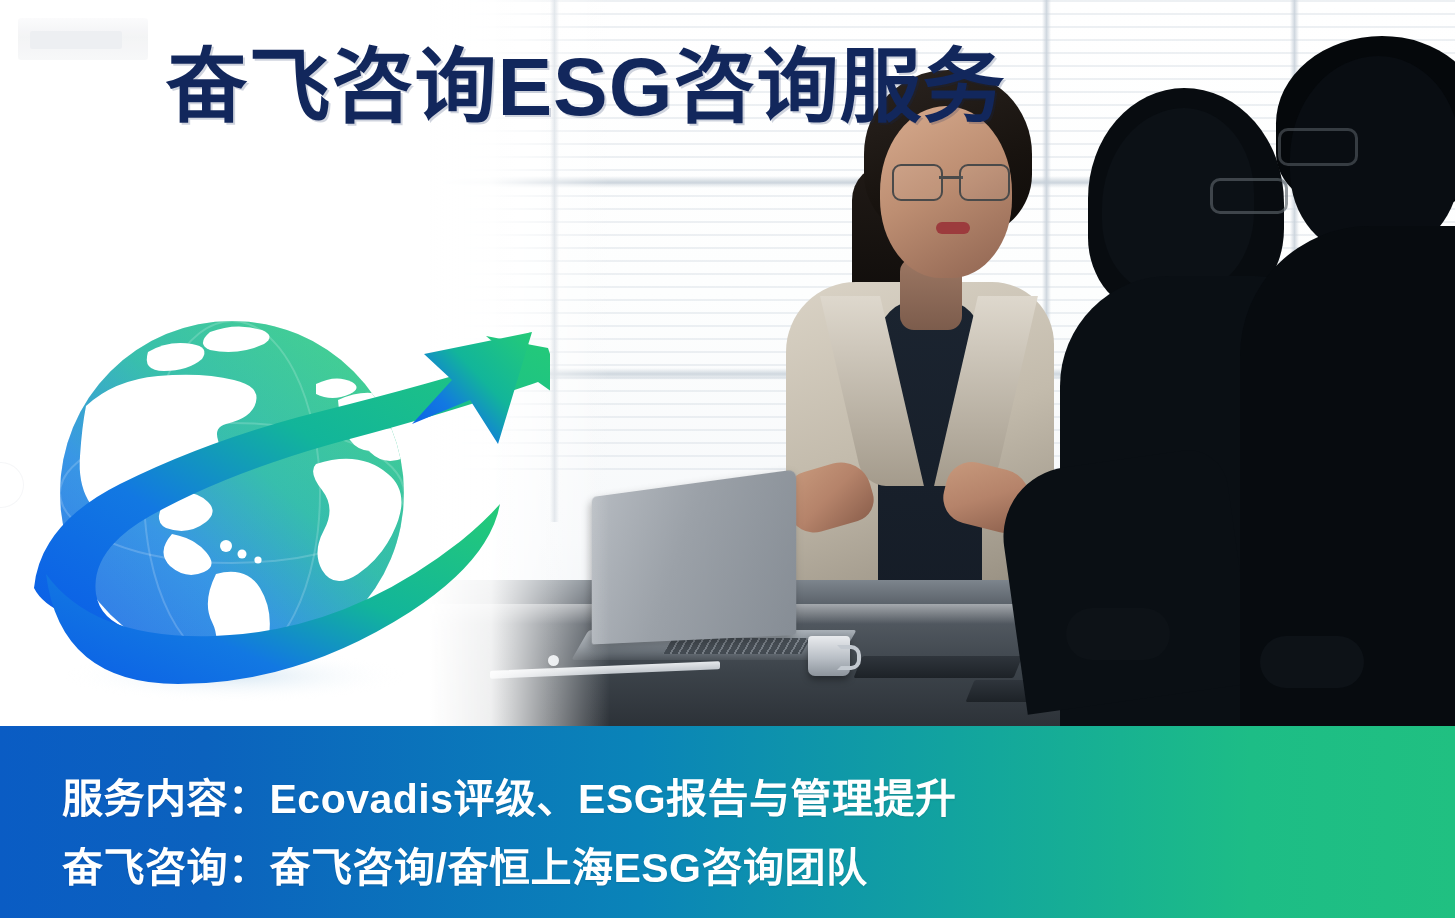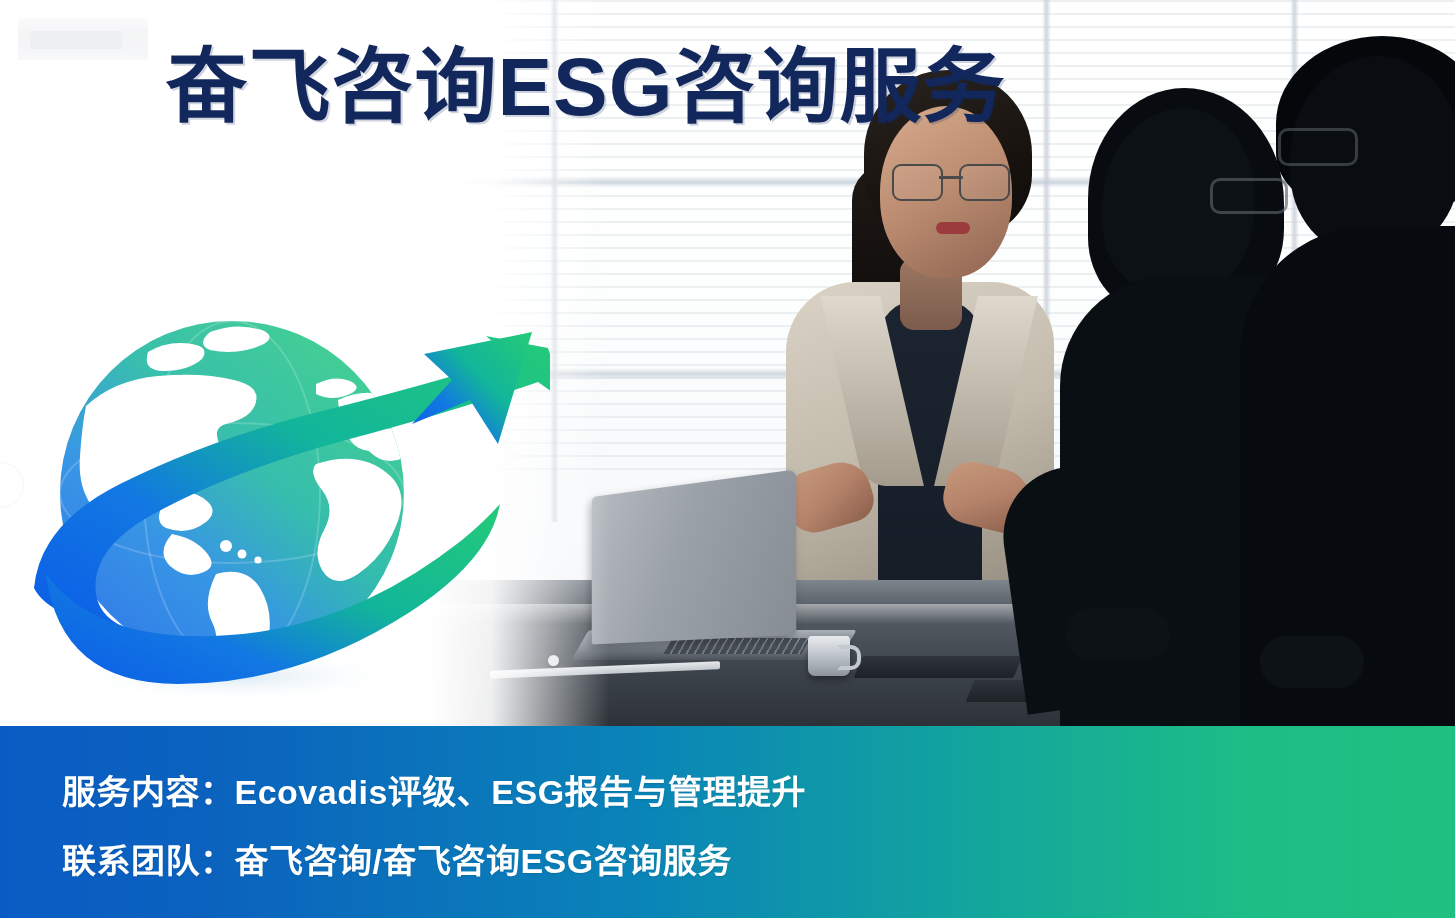--- a/index.html
+++ b/index.html
@@ -389,21 +389,21 @@
     width: 1455px;
     height: 192px;
     background: linear-gradient(90deg,#0a5cc4 0%,#0b62be 14%,#0a84b8 44%,#13a79c 68%,#1dbd86 86%,#20c081 100%);
     z-index: 8;
   }
   .banner-line {
     position: absolute;
     left: 62px;
     color: #ffffff;
     font-weight: 700;
-    font-size: 34px;
+    font-size: 41px;
     letter-spacing: .5px;
     white-space: nowrap;
     text-shadow: 0 1px 2px rgba(0,0,0,.12);
   }
   .banner-line.l1 { top: 39px; }
   .banner-line.l2 { top: 108px; }
 </style>
 </head>
 <body>
 
@@ -562,16 +562,16 @@
                q-118 0 -132 -110z" fill="url(#gSwoosh)"></path>
     </svg>
   </div>
 
   <div class="head">
     <div class="title">奋飞咨询ESG咨询服务</div>
   </div>
 
   <div class="banner">
     <div class="banner-line l1">服务内容：Ecovadis评级、ESG报告与管理提升</div>
-    <div class="banner-line l2">联系团队：奋飞咨询/奋飞咨询ESG咨询服务</div>
+    <div class="banner-line l2">奋飞咨询：奋飞咨询/奋恒上海ESG咨询团队</div>
   </div>
 
 </div>
 
 </body></html>

